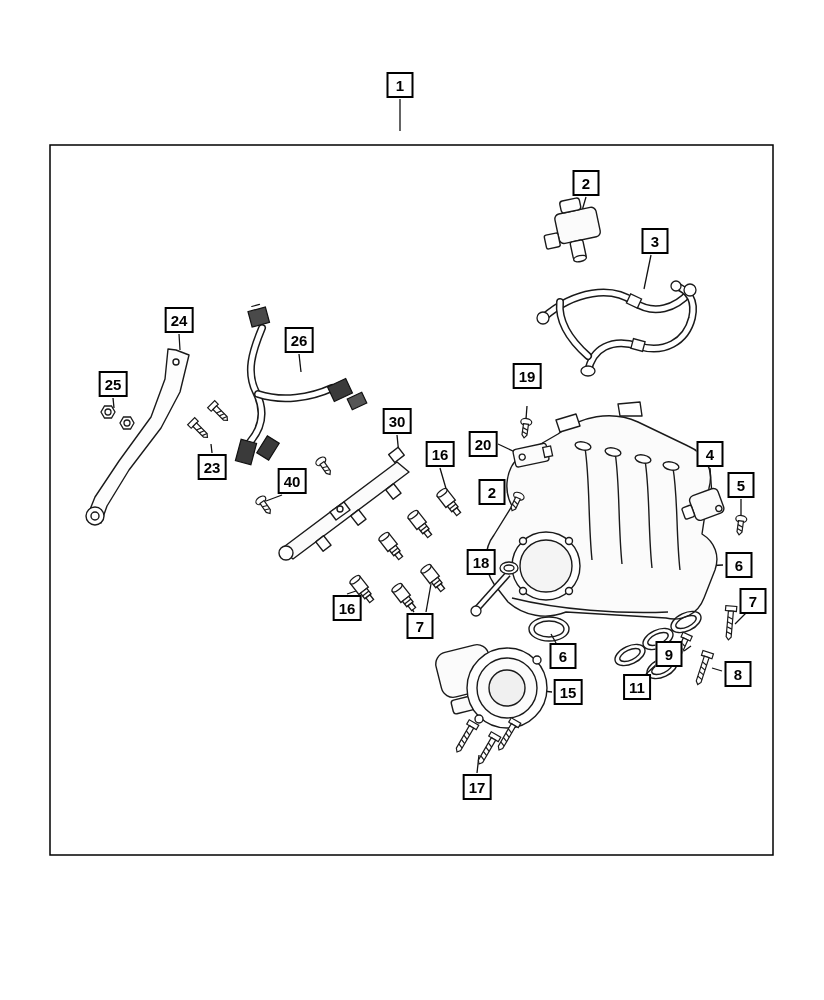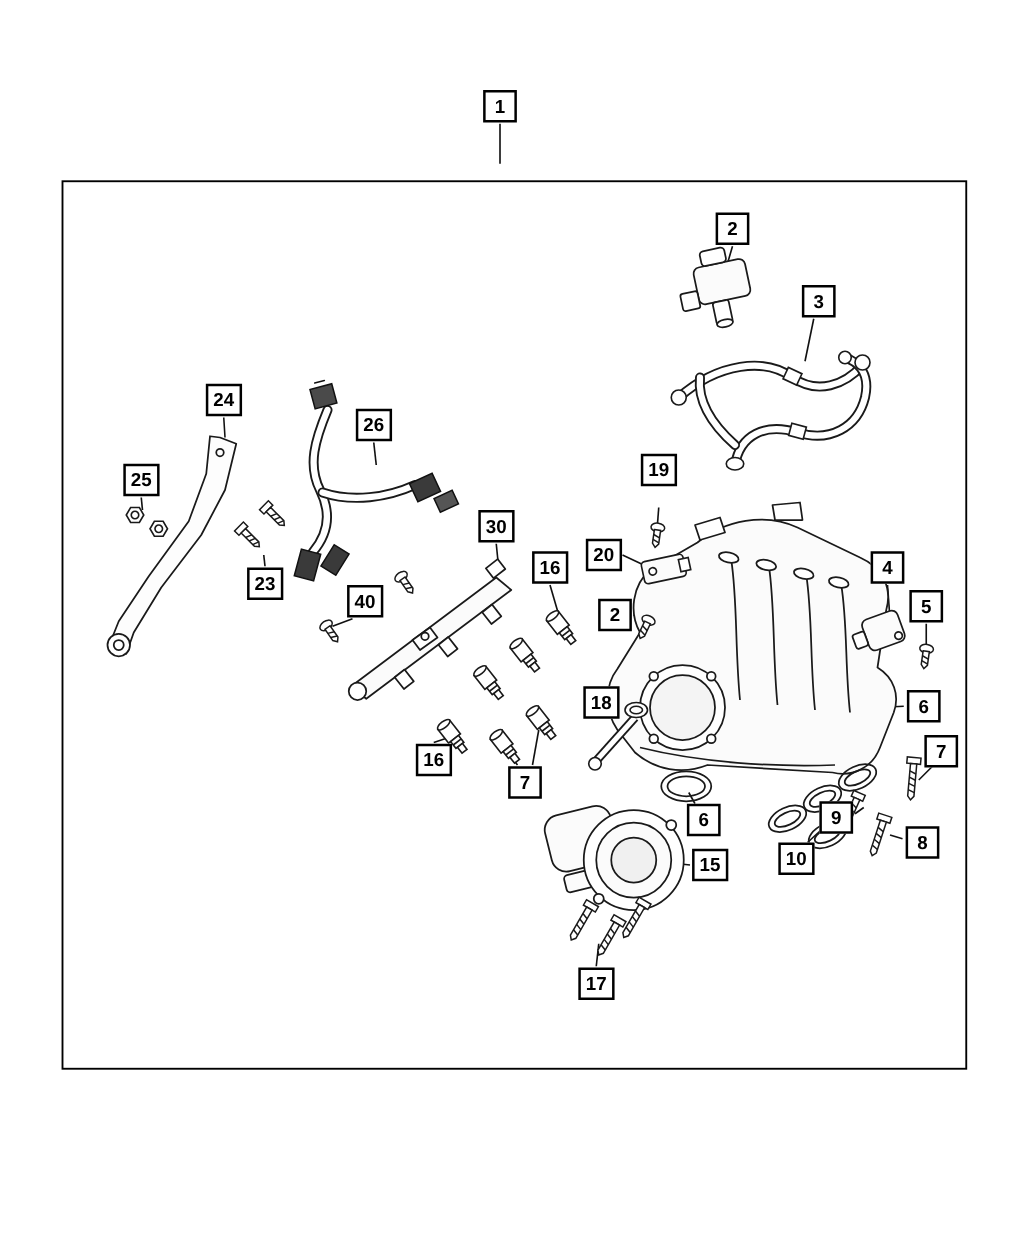--- a/index.html
+++ b/index.html
@@ -270,21 +270,21 @@
 
   <div class="callout" style="left:400px;top:85px">1</div>
   <div class="callout" style="left:586px;top:183px">2</div>
   <div class="callout" style="left:655px;top:241px">3</div>
   <div class="callout" style="left:710px;top:454px">4</div>
   <div class="callout" style="left:741px;top:485px">5</div>
   <div class="callout" style="left:739px;top:565px">6</div>
   <div class="callout" style="left:753px;top:601px">7</div>
   <div class="callout" style="left:738px;top:674px">8</div>
   <div class="callout" style="left:669px;top:654px">9</div>
-  <div class="callout" style="left:637px;top:687px">10</div>
+  <div class="callout" style="left:637px;top:687px">11</div>
   <div class="callout" style="left:477px;top:787px">17</div>
   <div class="callout" style="left:568px;top:692px">15</div>
   <div class="callout" style="left:563px;top:656px">6</div>
   <div class="callout" style="left:481px;top:562px">18</div>
   <div class="callout" style="left:420px;top:626px">7</div>
   <div class="callout" style="left:347px;top:608px">16</div>
   <div class="callout" style="left:440px;top:454px">16</div>
   <div class="callout" style="left:492px;top:492px">2</div>
   <div class="callout" style="left:483px;top:444px">20</div>
   <div class="callout" style="left:527px;top:376px">19</div>

